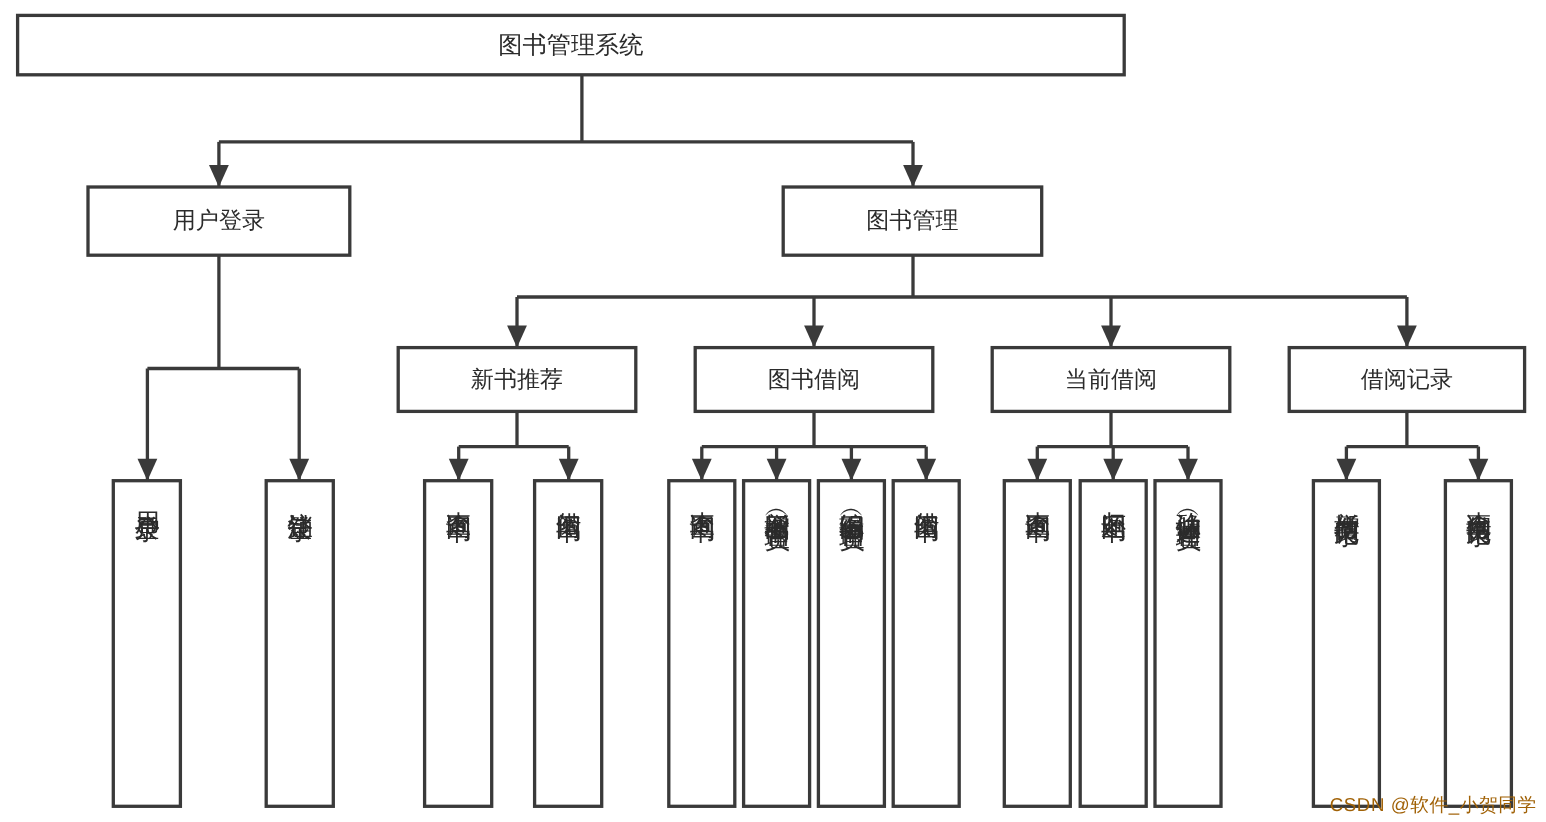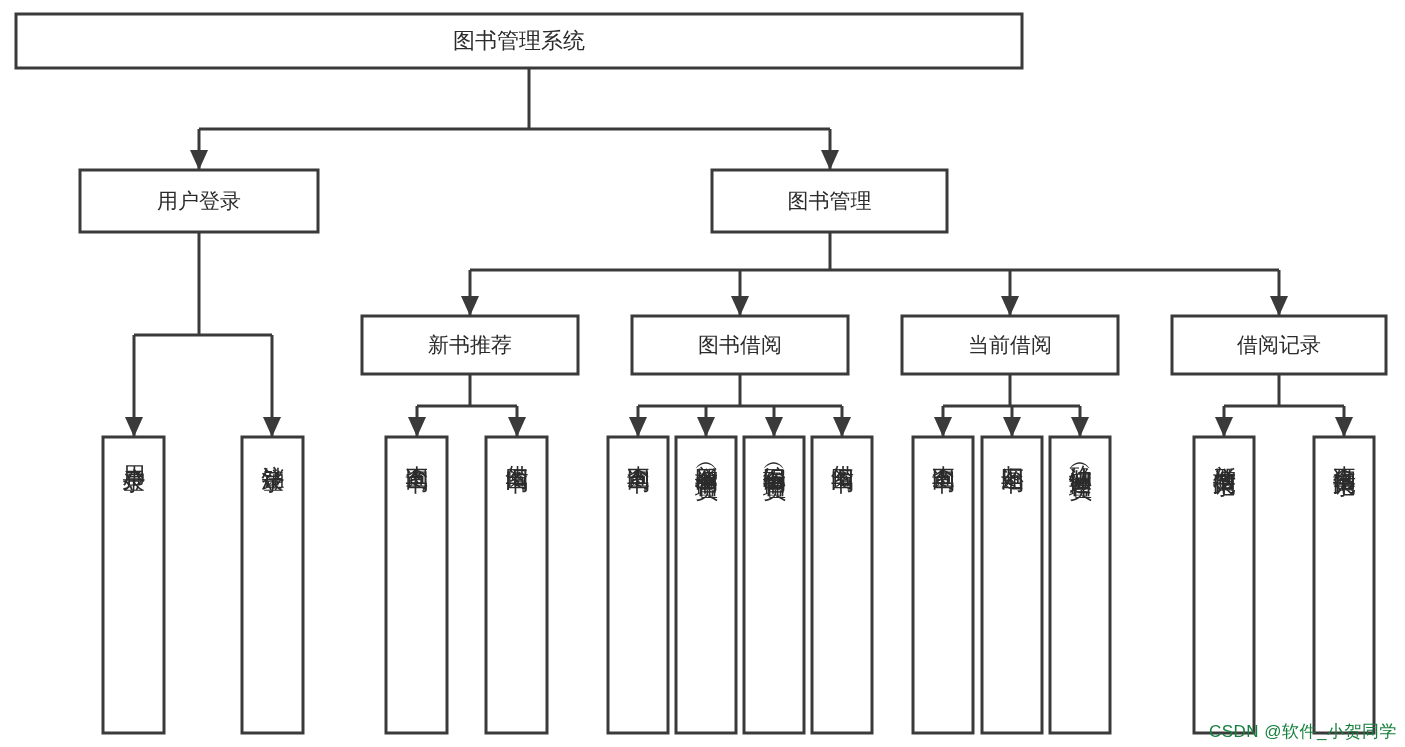--- a/index.html
+++ b/index.html
@@ -72,21 +72,21 @@
     letter-spacing: 2px;
     color: #2b2b2b;
     white-space: nowrap;
   }
   .watermark {
     position: absolute;
     right: 8px;
     bottom: 4px;
     font-family: "Liberation Sans", "DejaVu Sans", sans-serif;
     font-size: 17px;
-    color: #15803d;
+    color: #a16207;
     letter-spacing: 0.5px;
     user-select: none;
   }
 </style>
 </head>
 <body>
 
 <div id="diagram-root">
   <svg id="flow" viewBox="0 0 1405 747">
     <g id="connectors-layer">

